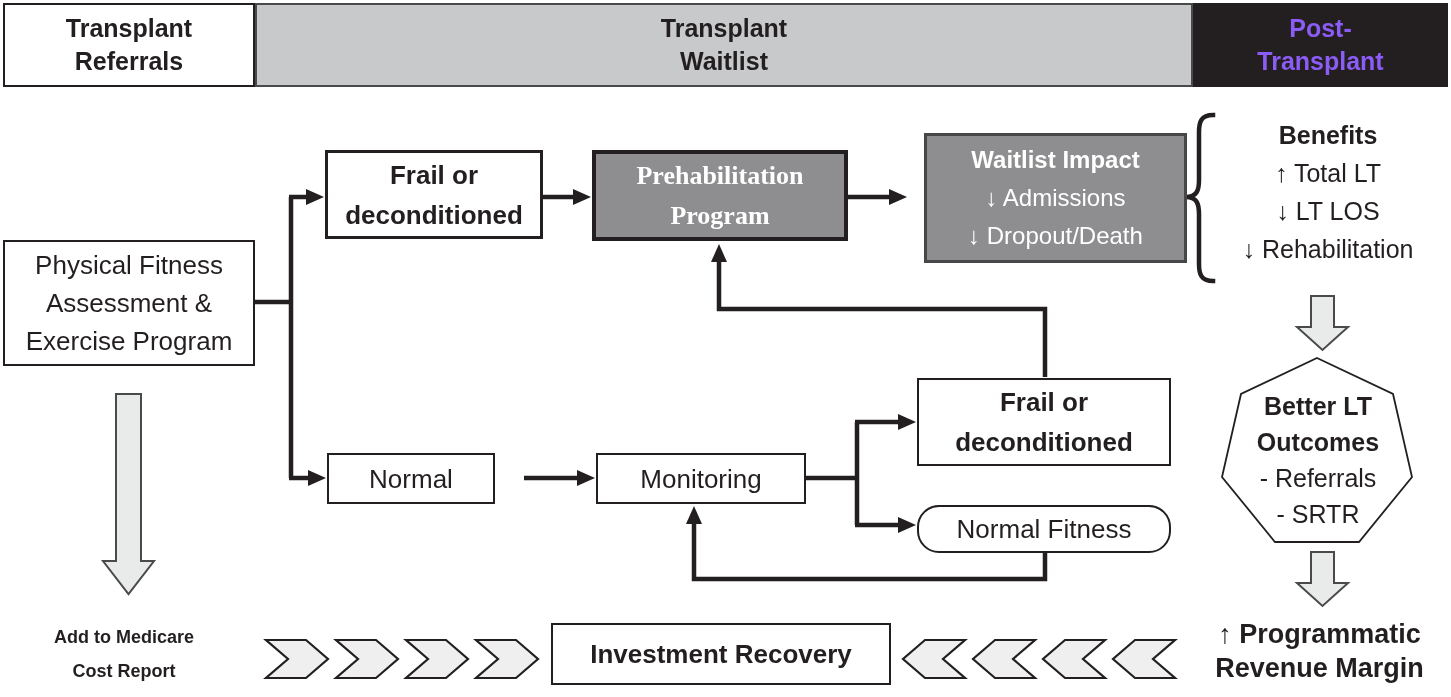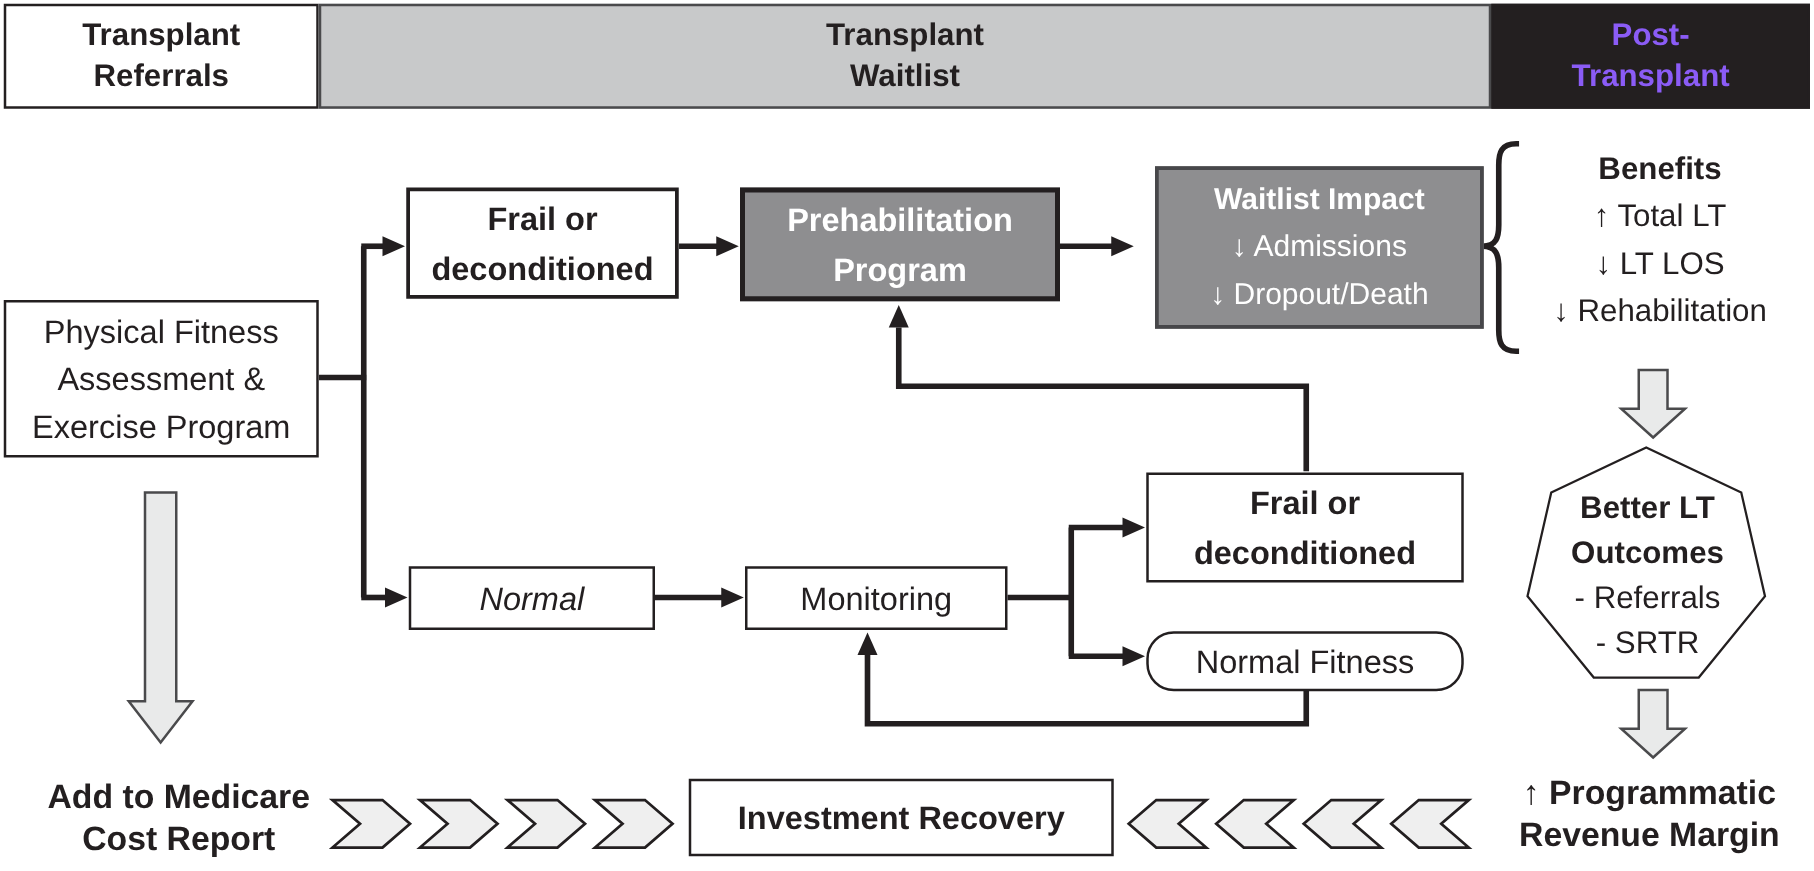--- a/index.html
+++ b/index.html
@@ -20,29 +20,29 @@
   .graybox{background:#8e8e90;color:#ffffff;}
   .freetext{
     position:absolute;z-index:2;text-align:center;display:flex;
     flex-direction:column;align-items:center;justify-content:flex-start;
   }
   .b-eval{left:3px;top:3px;width:252px;height:84px;border-width:2.5px;}
   .b-wait{left:255px;top:3px;width:938px;height:84px;background:#c8c9ca;border:2px solid #4a4a4c;}
   .b-post{left:1193px;top:3px;width:255px;height:84px;background:#231f20;color:#8b5cf6;border:2px solid #231f20;}
   .b-pfa{left:3px;top:240px;width:252px;height:126px;}
   .b-frail1{left:325px;top:150px;width:218px;height:89px;border-width:3px;font-weight:bold;line-height:40px;}
-  .b-prehab{left:592px;top:150px;width:256px;height:91px;border:4px solid #231f20;font-weight:bold;line-height:40px;}
+  .b-prehab{left:592px;top:150px;width:256px;height:91px;border:4px solid #231f20;font-weight:bold;line-height:40px;font-family:Liberation Serif, serif;}
   .b-wlimpact{left:924px;top:133px;width:263px;height:130px;border:3px solid #47474a;font-size:24px;line-height:38px;}
-  .b-normal{left:327px;top:453px;width:197px;height:51px;font-style:italic;}
+  .b-normal{left:327px;top:453px;width:168px;height:51px;}
   .b-monitor{left:596px;top:453px;width:210px;height:51px;}
   .b-frail2{left:917px;top:378px;width:254px;height:88px;border-width:2.5px;font-weight:bold;line-height:40px;}
   .b-normfit{left:917px;top:505px;width:254px;height:48px;border-width:2.5px;border-radius:22px;}
   .b-invrec{left:551px;top:623px;width:340px;height:62px;border-width:2.5px;font-weight:bold;}
   .t-benefits{left:1205px;top:116px;width:246px;font-size:25px;line-height:38px;}
-  .t-medicare{left:0px;top:620px;width:248px;font-weight:bold;font-size:27px;line-height:34px;padding-left:19px;}
+  .t-medicare{left:0px;top:620px;width:248px;font-weight:bold;font-size:18px;line-height:34px;}
   .t-program{left:1188px;top:617px;width:263px;font-weight:bold;font-size:27px;line-height:34px;}
   .t-hept{left:1227px;top:388px;width:182px;font-size:25px;line-height:36px;z-index:3;}
 </style>
 </head>
 <body>
 
 <div id="stage">
 
   <svg id="wires" width="1451" height="697" viewBox="0 0 1451 697">
     <g stroke="#231f20" stroke-width="4.5" fill="none">

